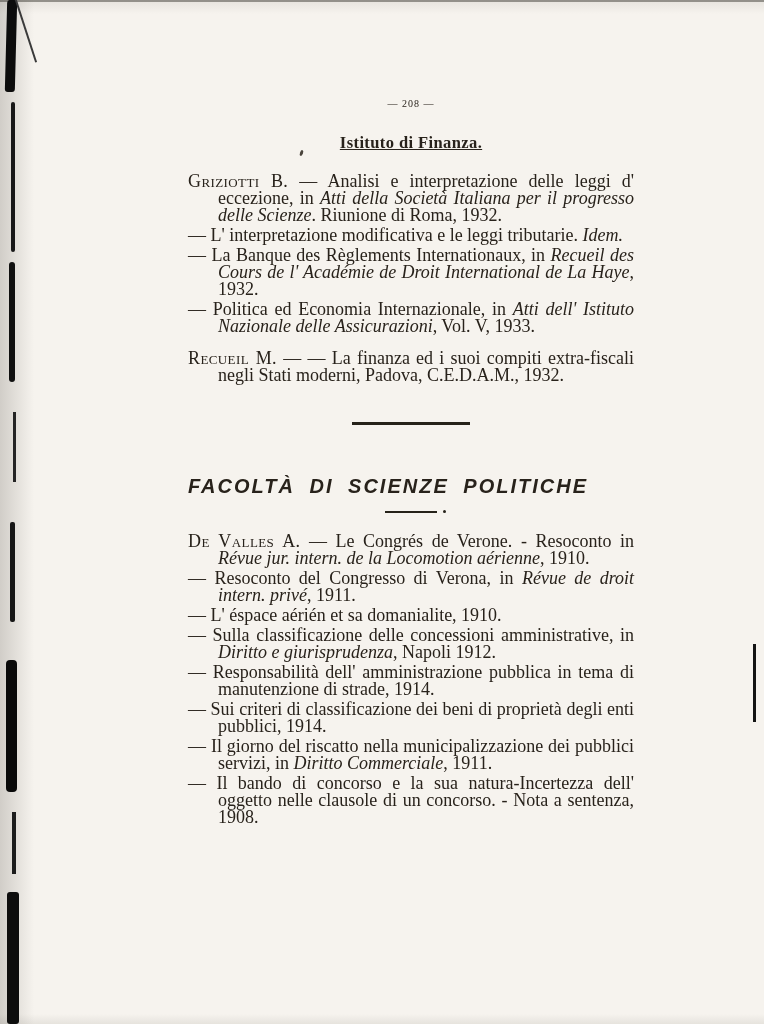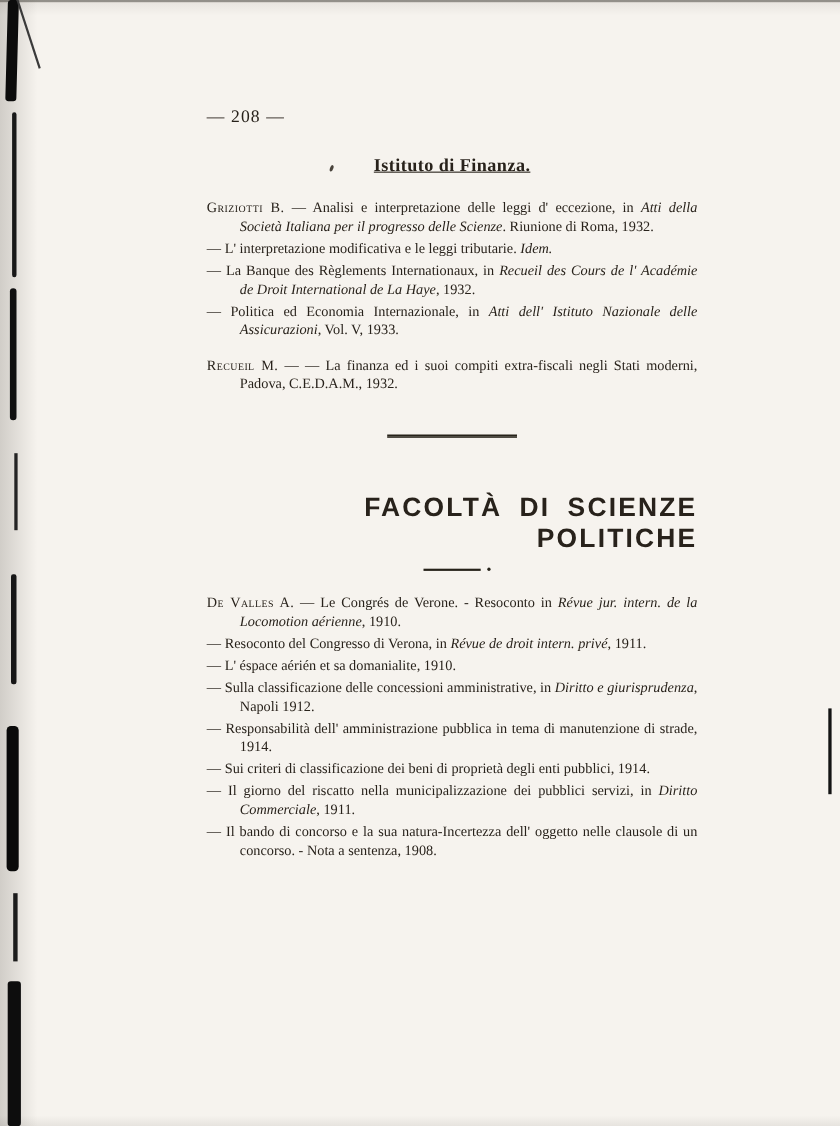--- a/index.html
+++ b/index.html
@@ -47,61 +47,63 @@
   .a11 { left: 300px; top: 150px; width: 3px; height: 6px; background:#4a443c; border-radius: 50%; transform: rotate(20deg); }
 
   .content {
     position: absolute;
     left: 188px;
     top: 0;
     width: 446px;
     padding-top: 98px;
   }
   .page-number {
-    font-size: 16px;
+    text-align: center;
+    font-size: 10px;
     letter-spacing: 1px;
   }
   .serif-title {
     margin: 24px 0 0 0;
     text-align: center;
     font-family: "Liberation Serif", serif;
     font-size: 16.5px;
     font-weight: 700;
     letter-spacing: 0.4px;
     text-decoration: underline;
   }
   .entries { margin-top: 20px; }
   .entry {
     margin: 0 0 3px 0;
     padding-left: 30px;
     text-indent: -30px;
     text-align: justify;
-    font-size: 13px;
+    font-size: 18px;
     line-height: 17px;
   }
   .entry.spaced { margin-top: 15px; }
   .sc { font-variant: small-caps; letter-spacing: 0.4px; }
   .it { font-style: italic; }
   .rm { font-style: normal; }
 
   .divider-double {
     width: 118px;
     height: 3px;
     margin: 38px auto 0 auto;
     border-top: 2px solid #262219;
     border-bottom: 1px solid #262219;
   }
   .sans-title {
     margin: 50px 0 0 0;
-    text-align: right;
+    text-align: left;
     font-family: "Liberation Sans", sans-serif;
-    font-size: 24px;
+    font-size: 20px;
     font-weight: 700;
     letter-spacing: 2px;
     word-spacing: 7px;
+    font-style: italic;
   }
   .title-rule {
     position: relative;
     width: 52px;
     height: 2px;
     background: #262219;
     margin: 13px auto 0 auto;
   }
   .title-rule::after {
     content: "";

